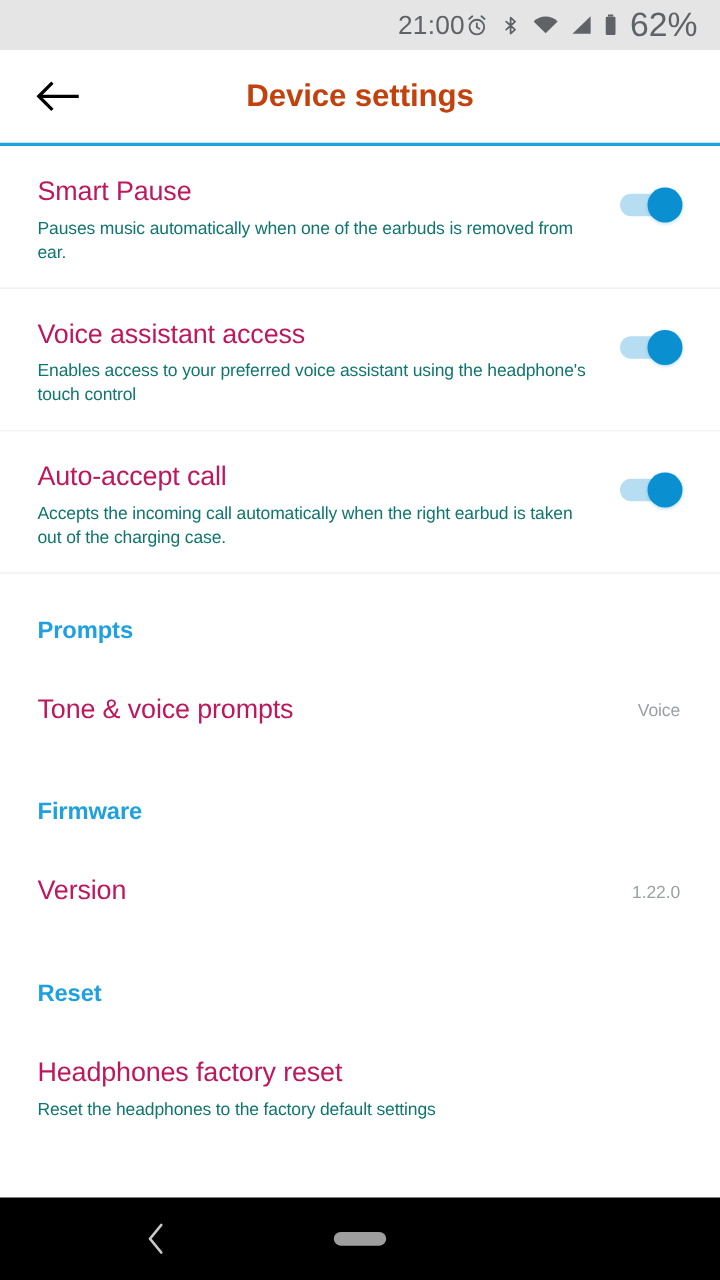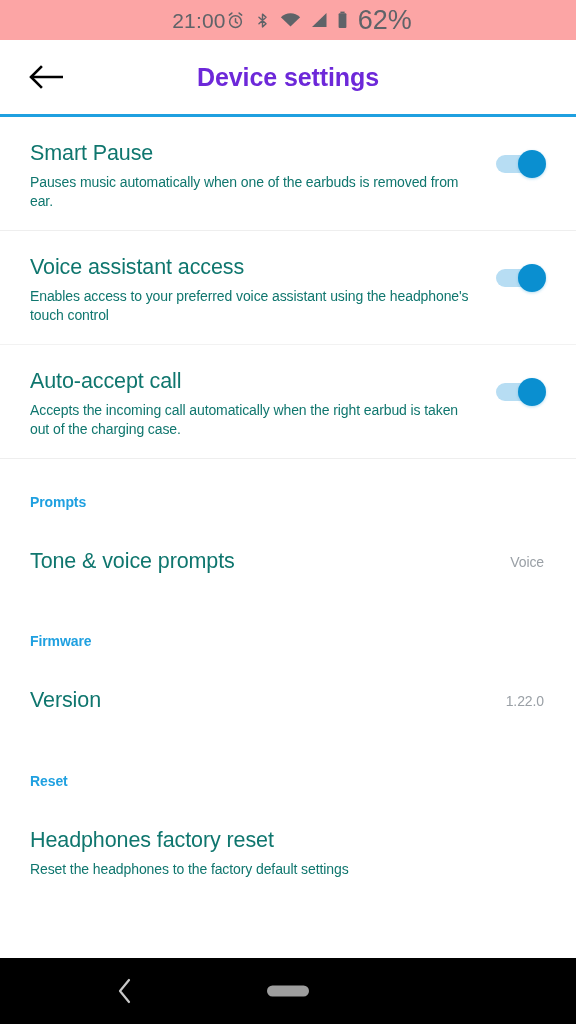--- a/index.html
+++ b/index.html
@@ -22,24 +22,24 @@
     display: flex;
     flex-direction: column;
   }
 
   
   .status-bar {
     height: 40px;
     flex: 0 0 40px;
     display: flex;
     align-items: center;
-    justify-content: center;
+    justify-content: flex-end;
     padding: 0 18px 0 26px;
     box-sizing: border-box;
-    background: #fca5a5;
+    background: #e5e5e5;
   }
   .status-clock {
     font-size: 21px;
     color: #5f6368;
     letter-spacing: 0.2px;
     line-height: 1;
   }
   .status-icons {
     display: flex;
     align-items: center;
@@ -71,21 +71,21 @@
     height: 44px;
     display: flex;
     align-items: center;
     justify-content: center;
   }
   .app-title {
     width: 100%;
     text-align: center;
     font-size: 25px;
     font-weight: bold;
-    color: #6d28d9;
+    color: #c2410c;
     letter-spacing: -0.1px;
   }
   .accent-rule {
     flex: 0 0 3px;
     height: 3px;
     width: 100%;
     background: #1FA0E0;
   }
 
   
@@ -99,21 +99,21 @@
     display: flex;
     align-items: flex-start;
     padding: 24px 28px 20px 30px;
     box-sizing: border-box;
     border-bottom: 1px solid #eeeeee;
   }
   .toggle-row.no-rule { border-bottom: 1px solid #f2f2f2; }
   .row-text { flex: 1 1 auto; padding-right: 18px; }
   .row-title {
     font-size: 21.5px;
-    color: #0f766e;
+    color: #be185d;
     line-height: 1.18;
     margin-bottom: 7px;
     letter-spacing: -0.1px;
   }
   .row-desc {
     font-size: 14px;
     color: #0f766e;
     line-height: 1.31;
     letter-spacing: -0.1px;
   }
@@ -141,21 +141,21 @@
     top: 3px;
     width: 28px;
     height: 28px;
     border-radius: 50%;
     background: #0a8fd0;
     box-shadow: 0 1px 3px rgba(10,143,208,0.30);
   }
 
   
   .section-header {
-    font-size: 14px;
+    font-size: 19px;
     font-weight: bold;
     color: #1FA0E0;
     padding: 35px 30px 0 30px;
     letter-spacing: -0.1px;
   }
 
   .value-row {
     display: flex;
     align-items: center;
     justify-content: space-between;

